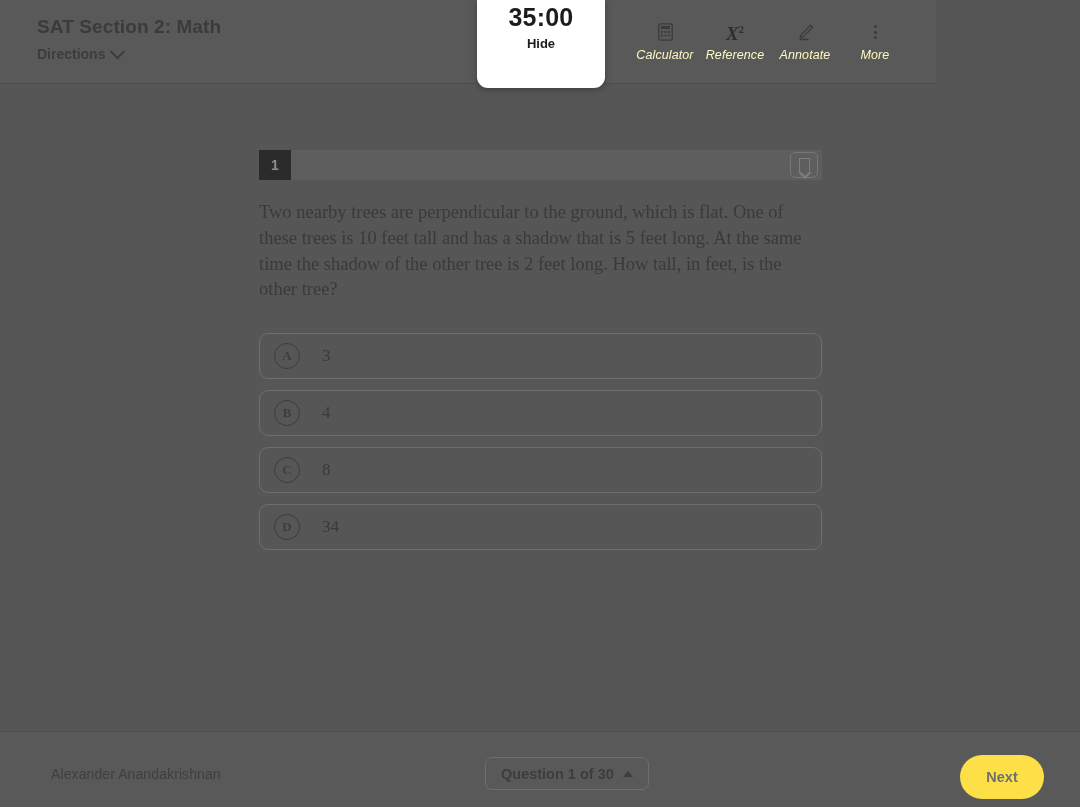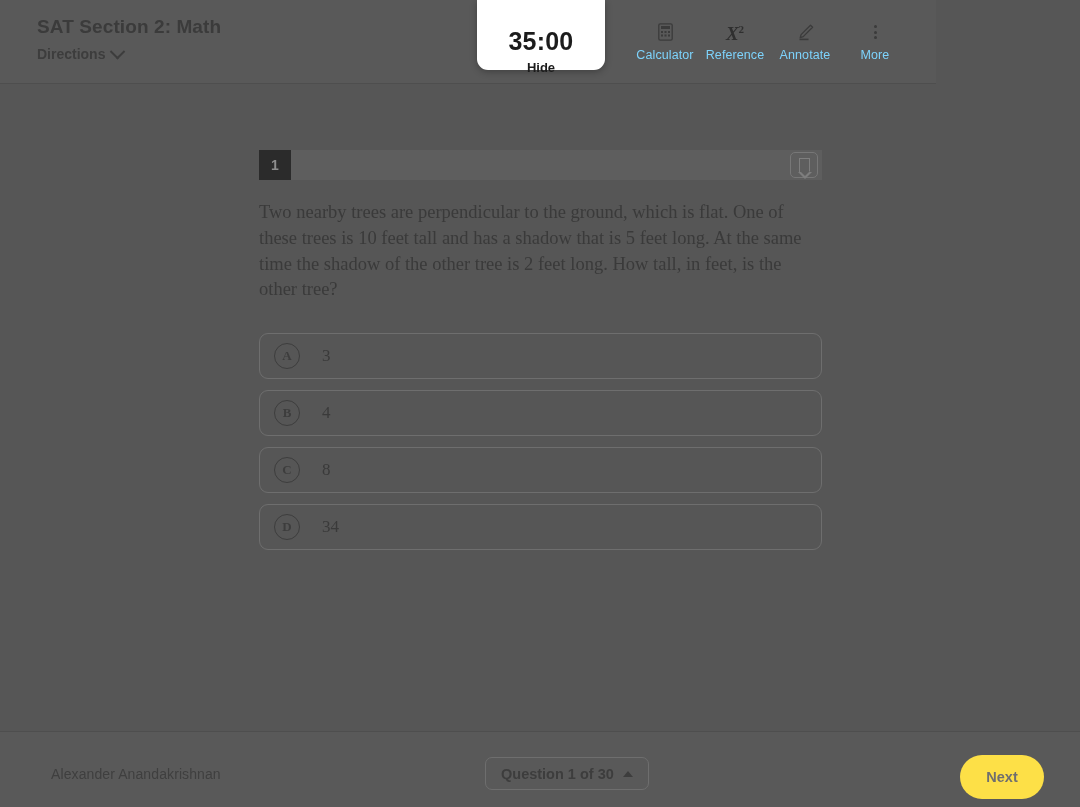--- a/index.html
+++ b/index.html
@@ -63,27 +63,27 @@
     border-bottom: 2px solid #3d3d3d;
     transform: rotate(45deg) translate(-2px, -2px);
   }
 
   
   .timer-card {
     position: absolute;
     left: 477px;
     top: 0;
     width: 128px;
-    height: 70px;
+    height: 88px;
     background: #ffffff;
     border-radius: 0 0 11px 11px;
     box-shadow: 0 2px 7px rgba(0,0,0,0.28);
     z-index: 60;
     text-align: center;
-    padding-top: 26px;
+    padding-top: 2px;
   }
 
   .timer-value {
     font-size: 25px;
     font-weight: bold;
     color: #1c1c1c;
     line-height: 30px;
     letter-spacing: 0.2px;
   }
 
@@ -116,22 +116,23 @@
     height: 20px;
     display: flex;
     align-items: center;
     justify-content: center;
     color: #3b3b3b;
   }
 
   .tool-label {
     margin-top: 6px;
     font-size: 12.5px;
-    color: #7dd3fc;
+    color: #fef9c3;
     letter-spacing: 0.1px;
+    font-style: italic;
   }
 
   .x2 {
     font-family: "Liberation Serif", serif;
     font-weight: bold;
     font-style: italic;
     font-size: 19px;
     line-height: 22px;
     color: #2f2f2f;
   }

